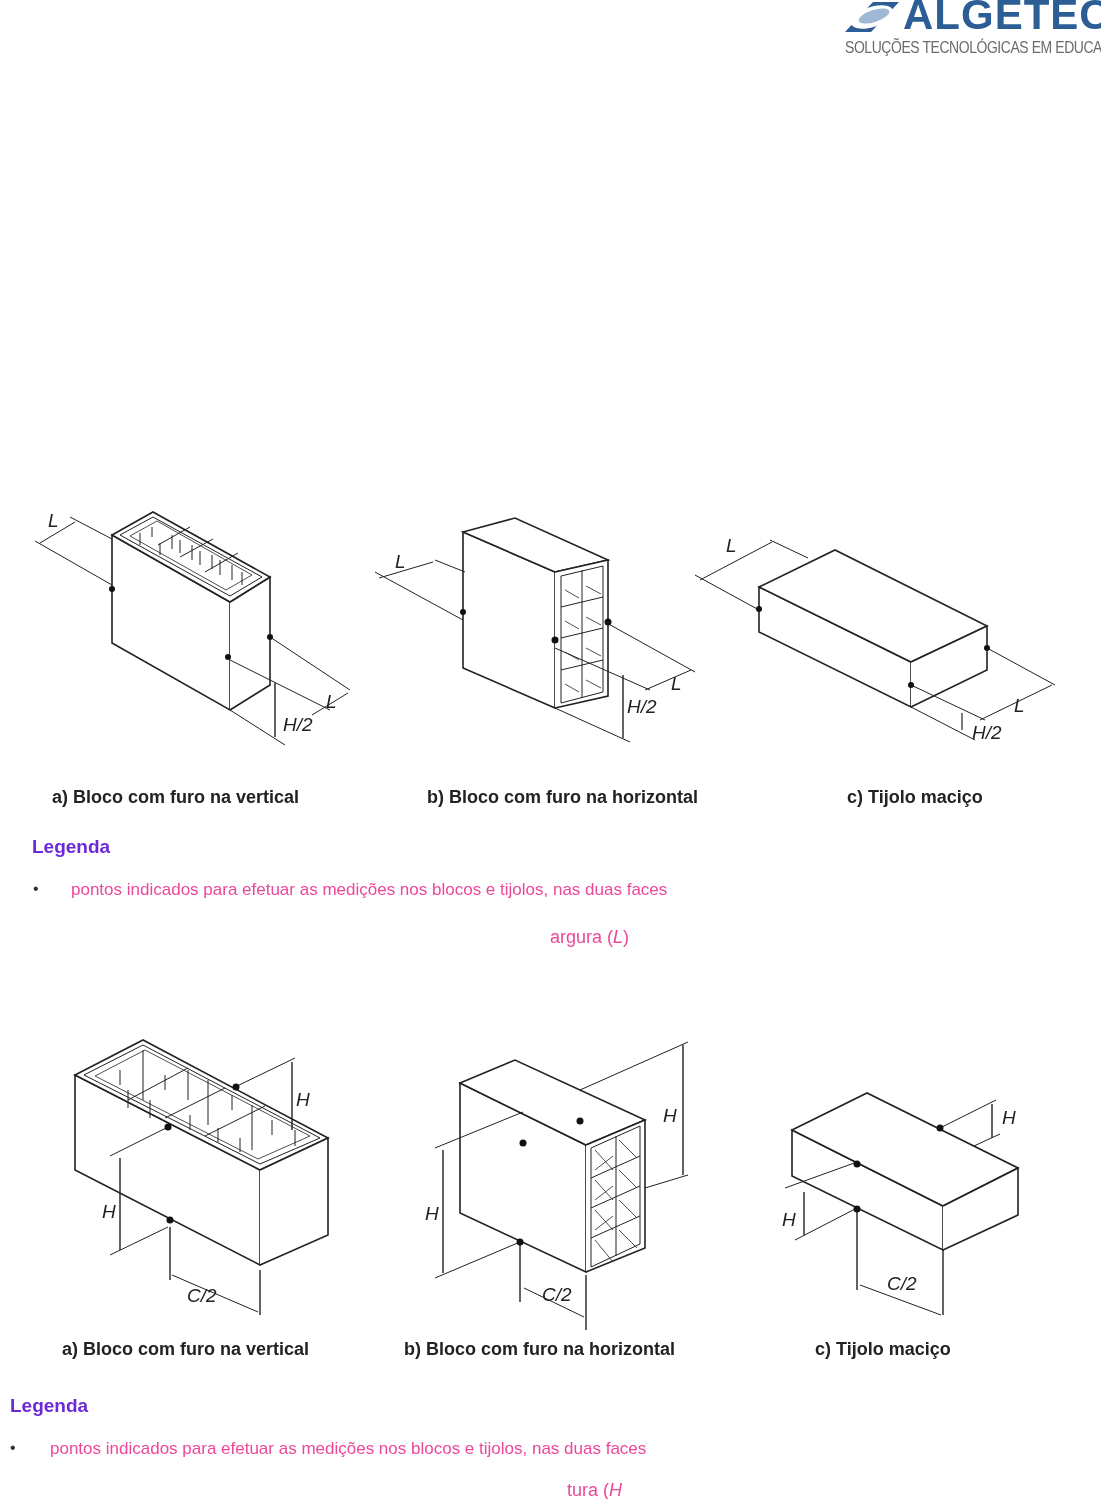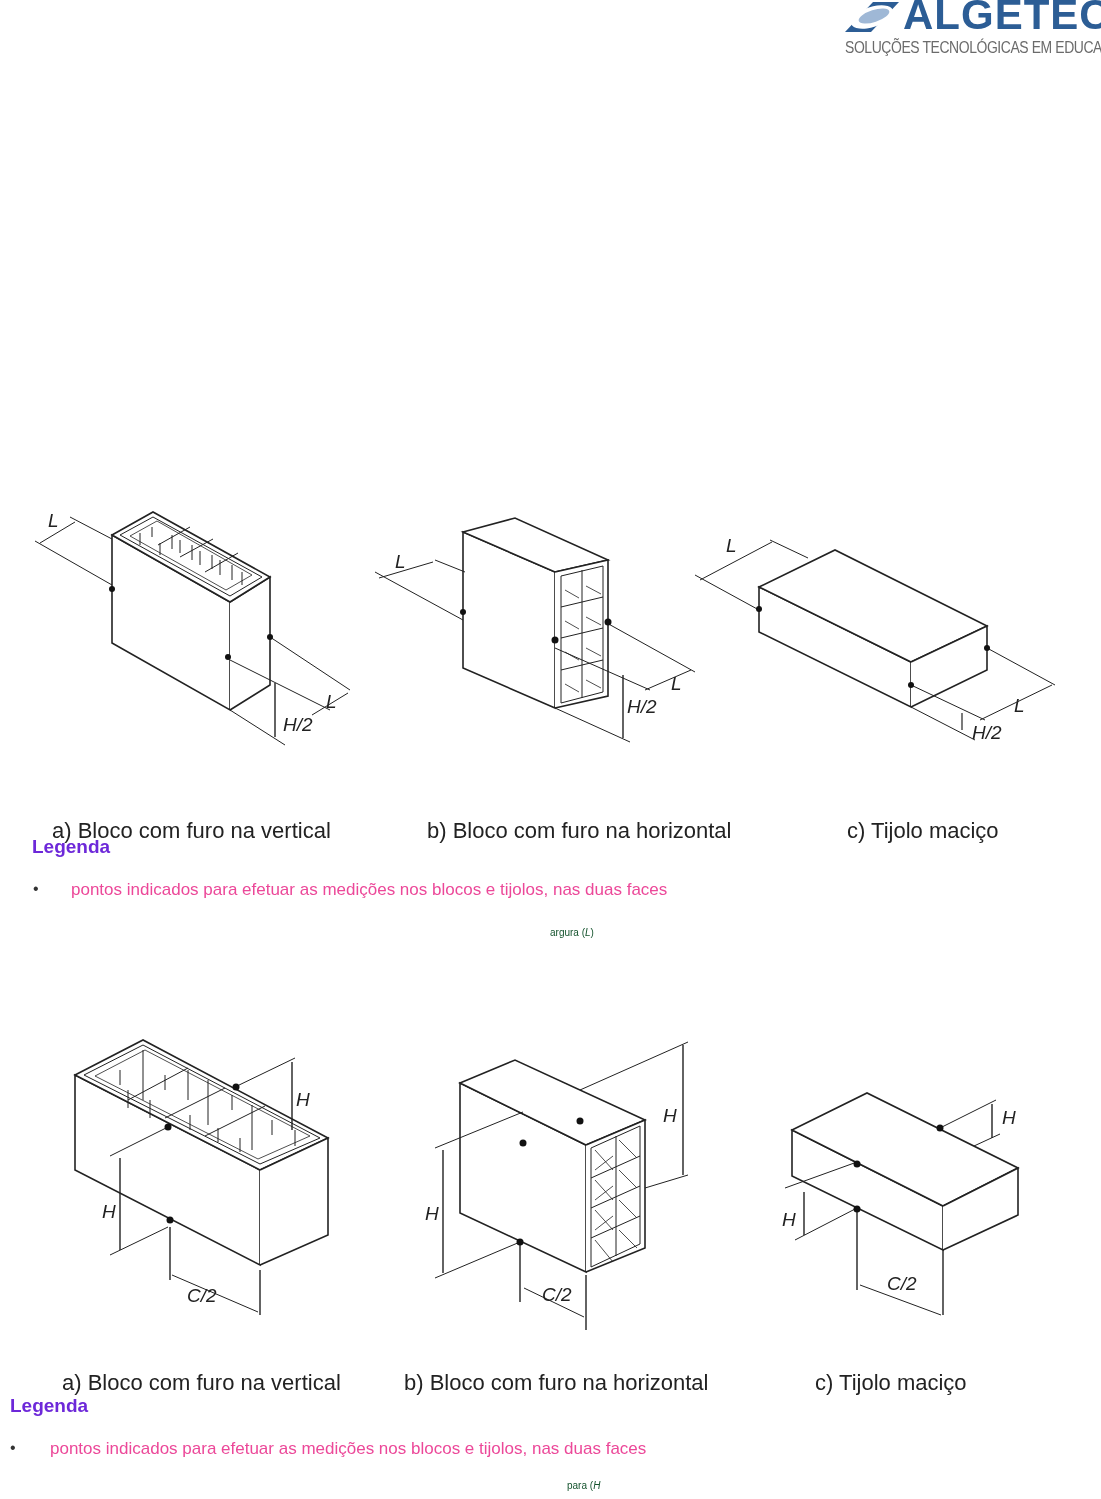--- a/index.html
+++ b/index.html
@@ -6,25 +6,25 @@
   body { width: 1101px; height: 1499px; position: relative; overflow: hidden;
          font-family: "Liberation Sans", sans-serif; color: #1a1a1a; }
   .abs { position: absolute; }
   .logo { left: 822px; top: 0px; width: 258px; height: 62px; margin-left: 21px; }
   .logo-mark { position: absolute; left: 0; top: 0; width: 58px; height: 34px; }
   .logo-word { position: absolute; left: 60px; top: -6px; font-family: "Liberation Sans", sans-serif;
                font-weight: bold; font-size: 42px; color: #2c5d95; letter-spacing: 1px; line-height: 42px; }
   .logo-tag { position: absolute; left: 2px; top: 38px; font-family: "Liberation Sans Narrow", "Liberation Sans", sans-serif;
               font-size: 17px; color: #6b6b6b; letter-spacing: -0.5px; transform: scaleX(0.82); transform-origin: left top; white-space: nowrap; }
   .fig { position: absolute; }
-  .caption { position: absolute; font-weight: normal; font-size: 22px; color: #222; white-space: nowrap; margin-top: 31px; }
+  .caption { position: absolute; font-weight: bold; font-size: 18px; color: #222; white-space: nowrap; }
   .legend-title { position: absolute; font-weight: bold; font-size: 19px; color: #6d28d9; }
   .legend-item { position: absolute; font-size: 17px; color: #ec4899; white-space: nowrap; }
   .bullet { position: absolute; font-size: 16px; color: #333; }
-  .fig-sub { position: absolute; font-family: "Liberation Sans", sans-serif; font-size: 10px; color: #14532d; white-space: nowrap; }
+  .fig-sub { position: absolute; font-family: "Liberation Sans", sans-serif; font-size: 18px; color: #ec4899; white-space: nowrap; }
   .fig-sub i { font-style: italic; }
   svg text { font-family: "Liberation Sans", sans-serif; font-style: italic; font-size: 19px; fill: #222; }
 </style>
 </head>
 <body>
 
 <div class="abs logo">
   <svg class="logo-mark" viewBox="0 0 58 34">
     <path d="M2 32 L30 2 L56 2 L28 32 Z" fill="#2c5d95"></path>
     <ellipse cx="29" cy="17" rx="22" ry="10" fill="#ffffff" transform="rotate(-18 29 17)"></ellipse>
@@ -218,14 +218,14 @@
   </svg>
 
   <div class="caption" style="left:62px;top:1339px;">a) Bloco com furo na vertical</div>
   <div class="caption" style="left:404px;top:1339px;">b) Bloco com furo na horizontal</div>
   <div class="caption" style="left:815px;top:1339px;">c) Tijolo maciço</div>
 
   <div class="legend-title" style="left:10px;top:1395px;">Legenda</div>
   <div class="bullet" style="left:10px;top:1439px;">•</div>
   <div class="legend-item" style="left:50px;top:1439px;">pontos indicados para efetuar as medições nos blocos e tijolos, nas duas faces</div>
 
-  <div class="fig-sub" style="left:567px;top:1480px;"><span>para (</span><i>H</i><span></span></div>
+  <div class="fig-sub" style="left:567px;top:1480px;"><span>tura (</span><i>H</i><span></span></div>
 </div>
 
 </body></html>

